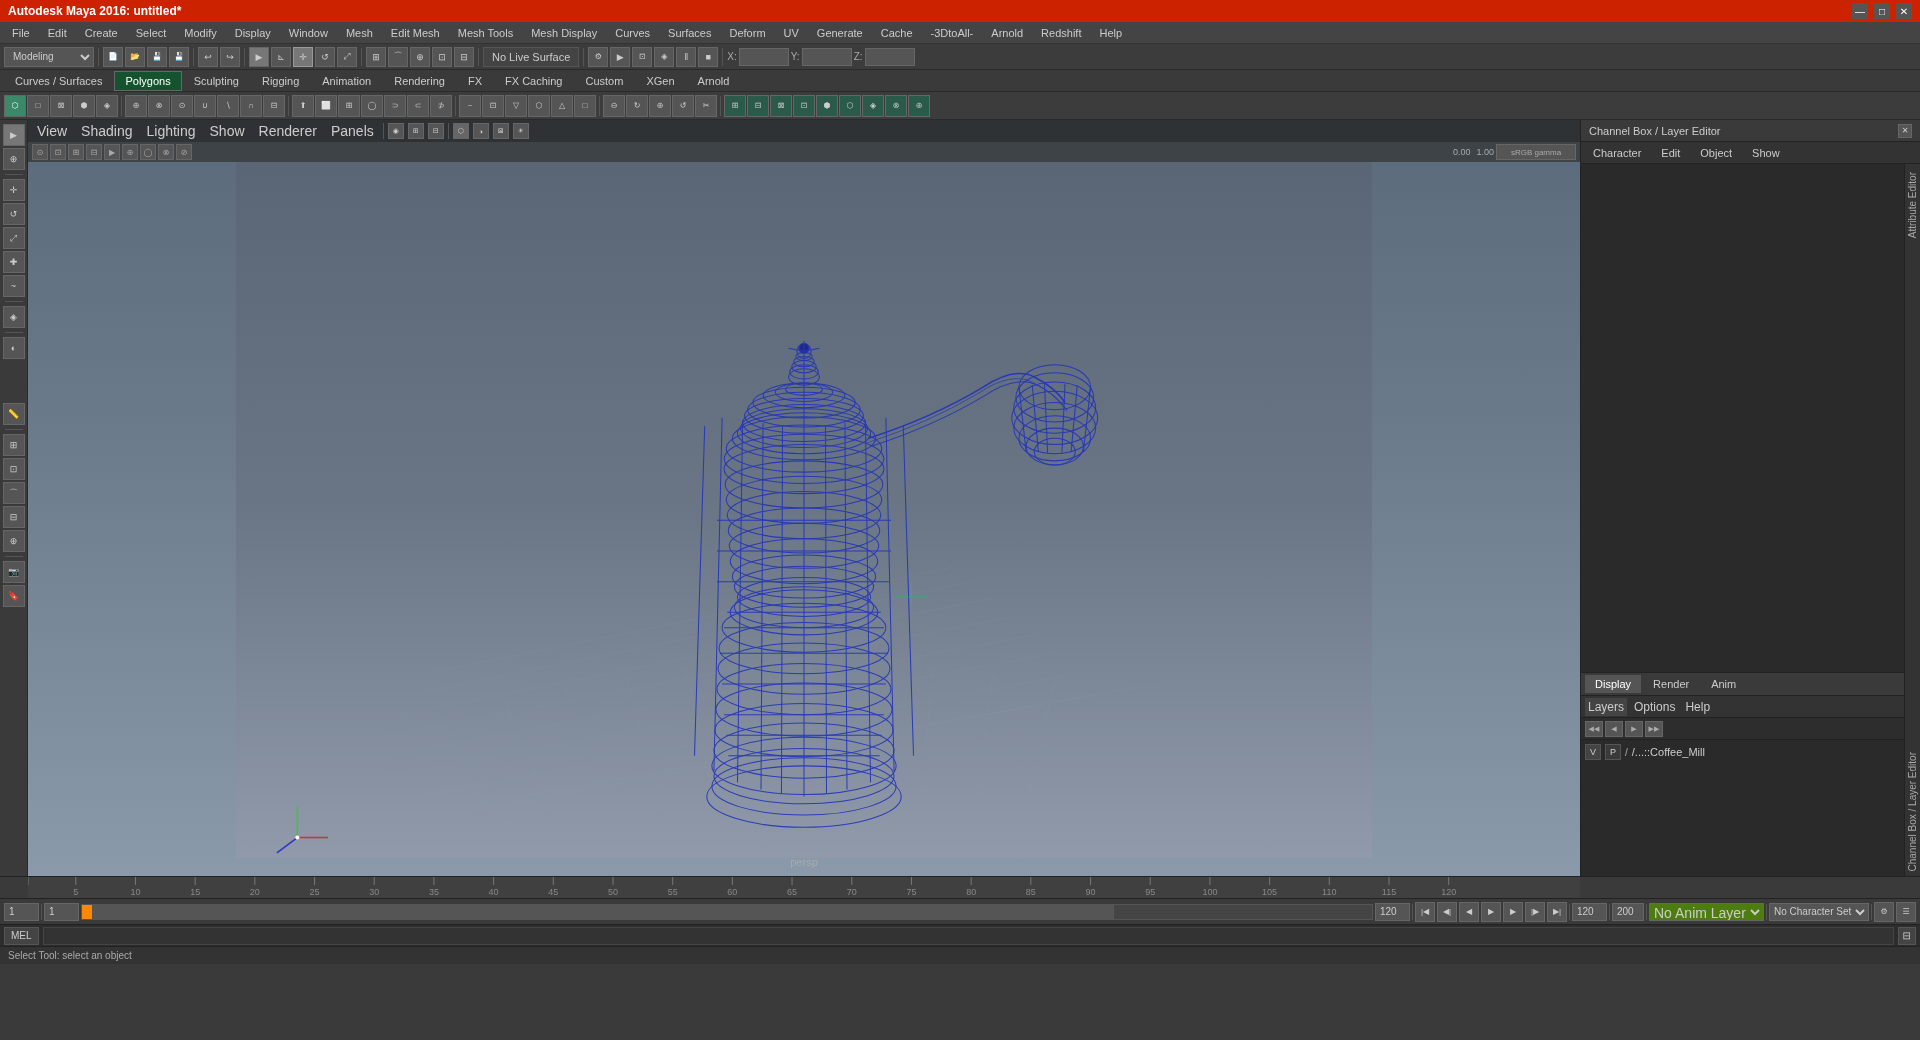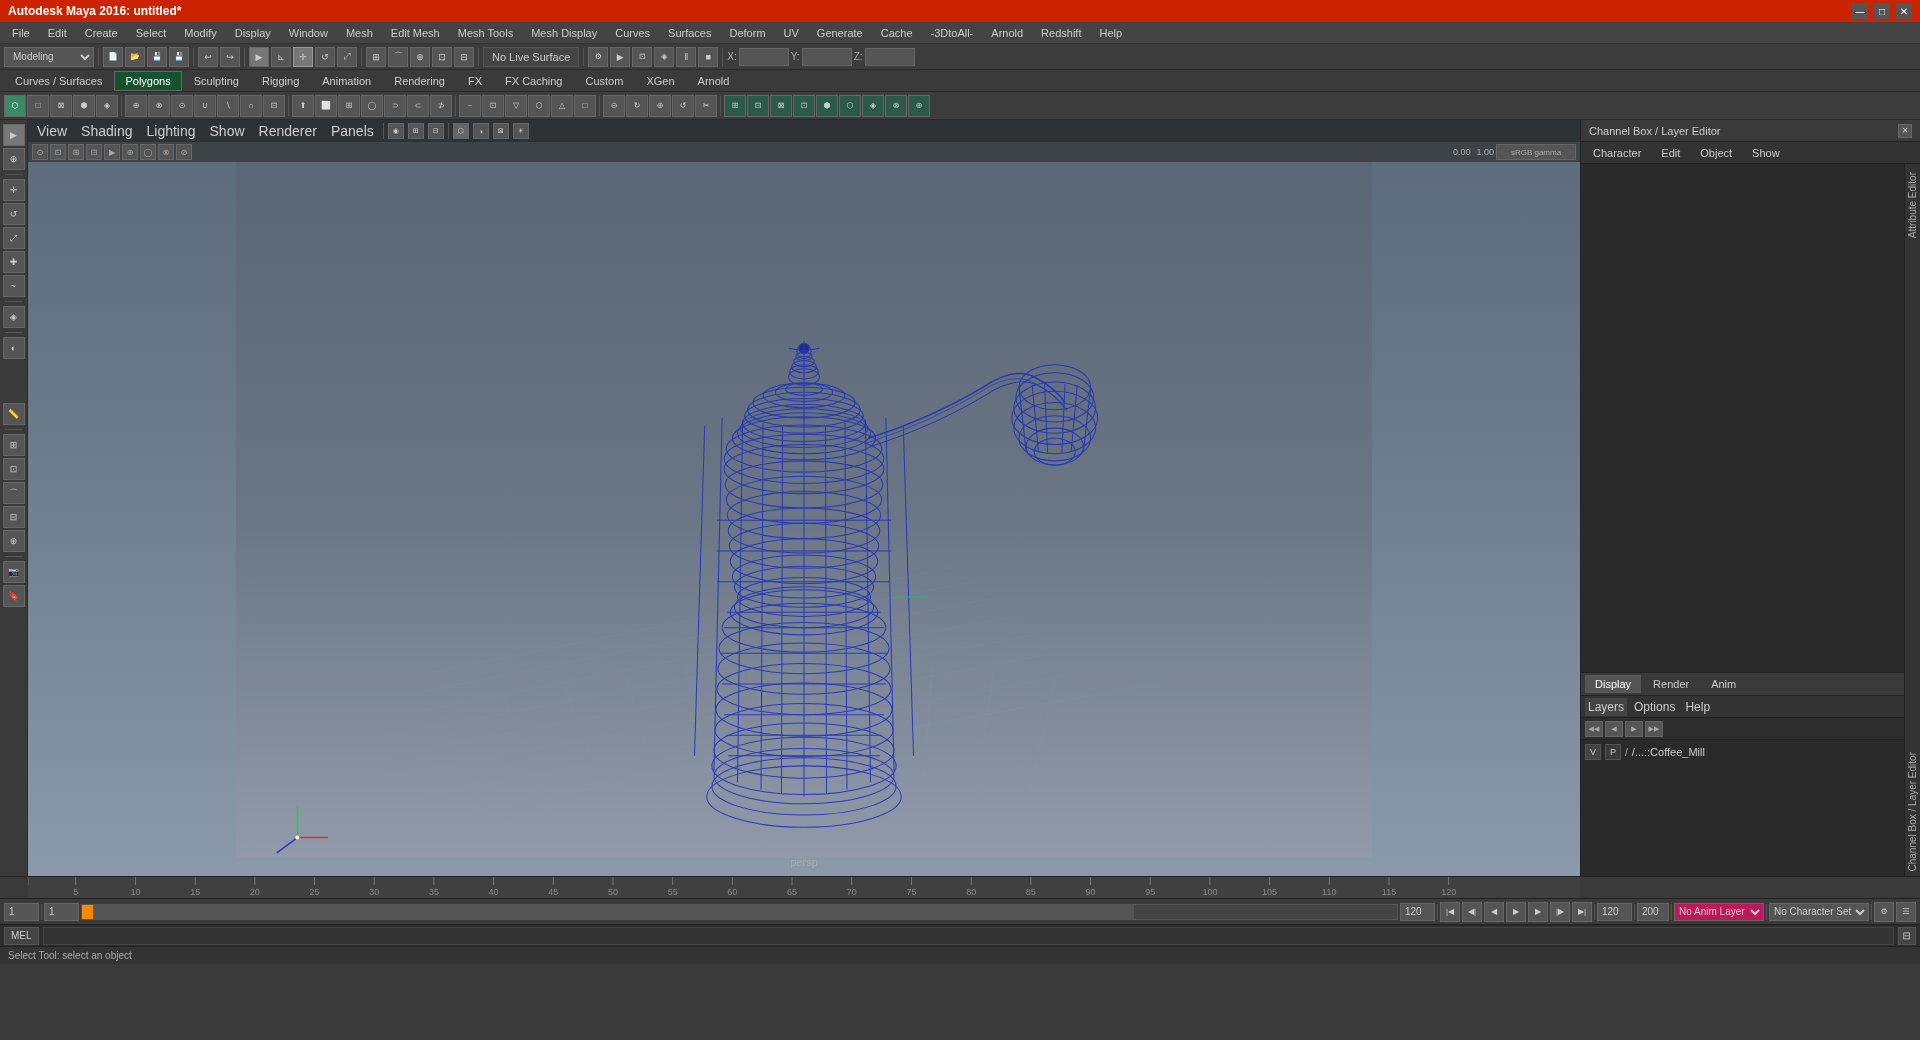--- a/index.html
+++ b/index.html
@@ -1030,21 +1030,21 @@
   <button class="toolbar-btn" style="font-size:8px;">◀</button>
   <button class="toolbar-btn" style="font-size:8px;">▶</button>
   <button class="toolbar-btn" style="font-size:8px;">▶</button>
   <button class="toolbar-btn" style="font-size:8px;">|▶</button>
   <button class="toolbar-btn" style="font-size:8px;">▶|</button>
   <div class="bb-separator"></div>
   <input class="bb-input" type="text" value="120" style="width: 35px;">
   <div class="bb-separator"></div>
   <input class="bb-input" type="text" value="200" style="width: 32px;">
   <div class="bb-separator"></div>
-  <select style="background:#be185d; border:1px solid #666; color:#ccc; font-size:10px; height:18px; min-width:90px;">
+  <select style="background:#4d7c0f; border:1px solid #666; color:#ccc; font-size:14px; height:18px; min-width:90px;">
     <option>No Anim Layer</option>
   </select>
   <div class="bb-separator"></div>
   <select style="background:#555; border:1px solid #666; color:#ccc; font-size:10px; height:18px; min-width:100px;">
     <option>No Character Set</option>
   </select>
   <div class="bb-separator"></div>
   <button class="toolbar-btn" style="font-size:8px;">⚙</button>
   <button class="toolbar-btn" style="font-size:8px;">☰</button>
 </div>

